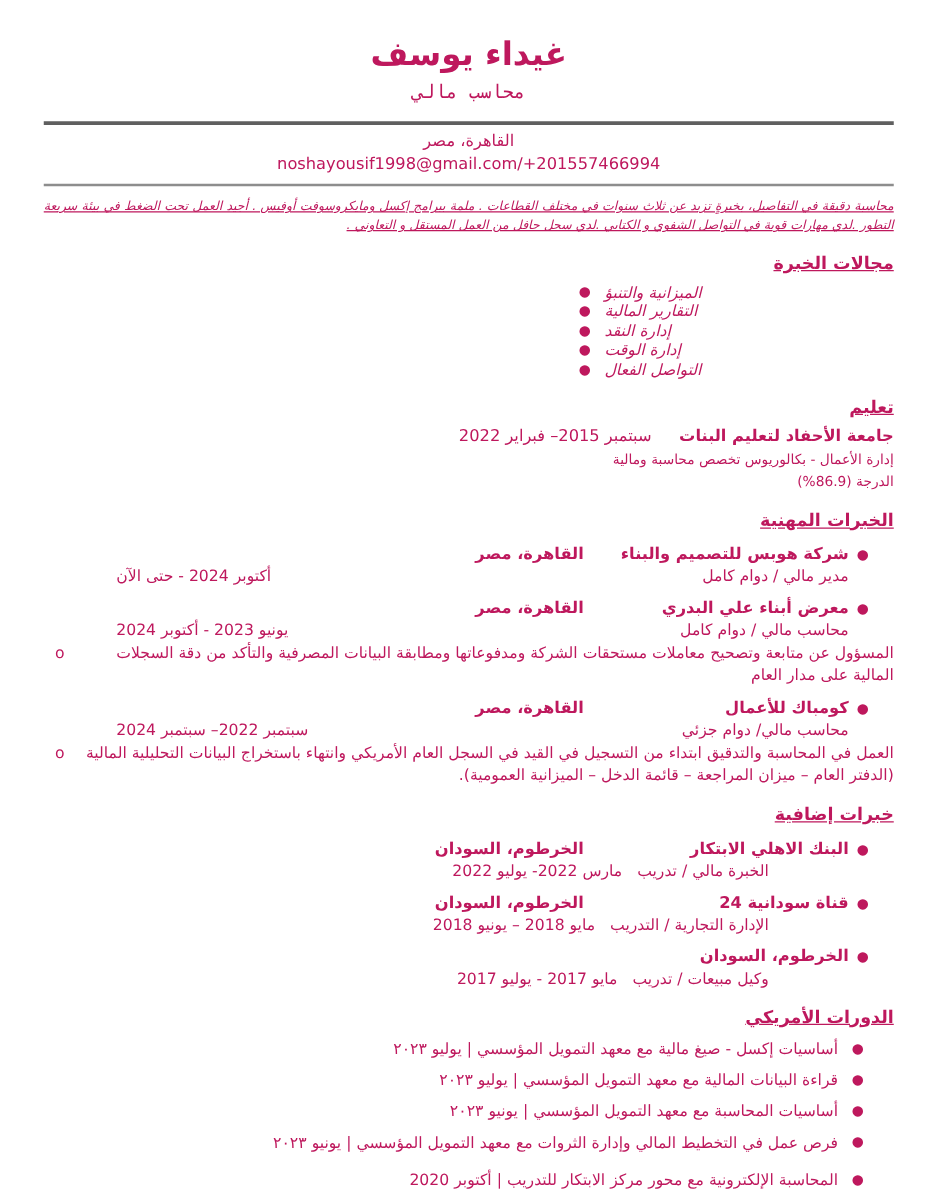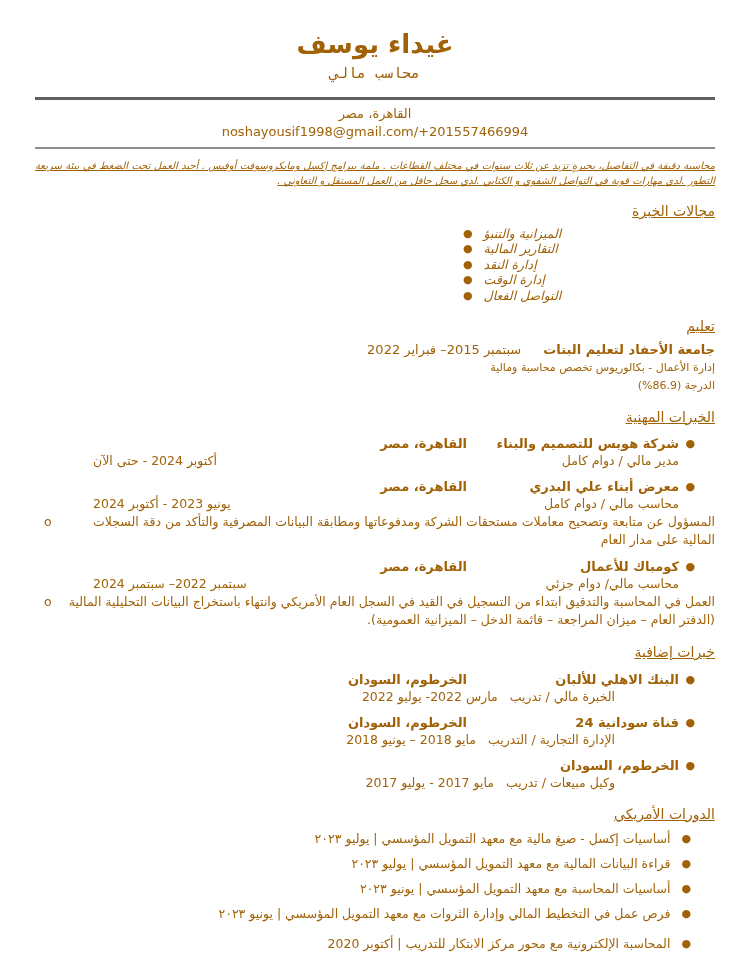--- a/index.html
+++ b/index.html
@@ -1,21 +1,21 @@
 <!DOCTYPE html>
 <html lang="ar"><head>
 <meta charset="utf-8">
 <style>
   * { box-sizing: border-box; }
   html, body { margin: 0; padding: 0; background: #ffffff; }
   .page {
     width: 750px; height: 963px;
     padding: 24px 35px 8px 35px;
     font-family: "DejaVu Sans", sans-serif;
-    color: #a16207;
+    color: #be185d;
     overflow: hidden;
     background: #ffffff;
   }
   
   .name {
     text-align: center; font-size: 26px; font-weight: bold;
     margin: 4px 0 0 0; line-height: 1.25; direction: rtl;
   }
   .subtitle { text-align: center; font-size: 15px; margin-top: 3px; direction: rtl; font-family: Liberation Mono, monospace; }
   .rule-thick { border: none; border-top: 3px solid #5f5f5f; margin: 14px 0 0 0; }
@@ -23,21 +23,21 @@
   .contact { text-align: center; font-size: 13px; line-height: 1.45; margin-top: 5px; }
   .contact .loc { direction: rtl; }
   .contact .mail { direction: ltr; text-align: center; }
   
   .summary {
     direction: rtl; text-align: justify; font-style: italic;
     font-size: 10px; line-height: 1.5; margin: 9px 0 0 0; text-decoration: underline;
   }
   
   .sec-heading {
-    direction: rtl; font-size: 14px; font-weight: normal;
+    direction: rtl; font-size: 14px; font-weight: bold;
     text-decoration: underline; margin: 15px 0 0 0; line-height: 1.25;
   }
   
   .skills { list-style: none; margin: 5px 0 0 0; padding: 0; }
   .skills li {
     display: flex; direction: ltr; gap: 11px; margin-left: 428px;
     font-style: italic; font-size: 12.5px; line-height: 15.5px;
   }
   .skills .blt { font-style: normal; font-size: 11px; line-height: 15.5px; }
   .skills .txt { direction: rtl; white-space: nowrap; }
@@ -166,21 +166,21 @@
       <span class="omark">o</span>
       <div class="dtext">العمل في المحاسبة والتدقيق ابتداء من التسجيل في القيد في السجل العام الأمريكي وانتهاء باستخراج البيانات التحليلية المالية (الدفتر العام – ميزان المراجعة – قائمة الدخل – الميزانية العمومية).</div>
     </div>
   </div>
 
   <div class="sec-heading">خبرات إضافية</div>
 
   <div class="entry">
     <div class="entry-line1">
       <span class="blt">●</span>
-      <span class="company">البنك الاهلي للألبان</span>
+      <span class="company">البنك الاهلي الابتكار</span>
       <span class="location">الخرطوم، السودان</span>
     </div>
     <div class="add-line2">
       <span>الخبرة مالي / تدريب</span>
       <span>مارس 2022- يوليو 2022</span>
     </div>
   </div>
 
   <div class="entry">
     <div class="entry-line1">

